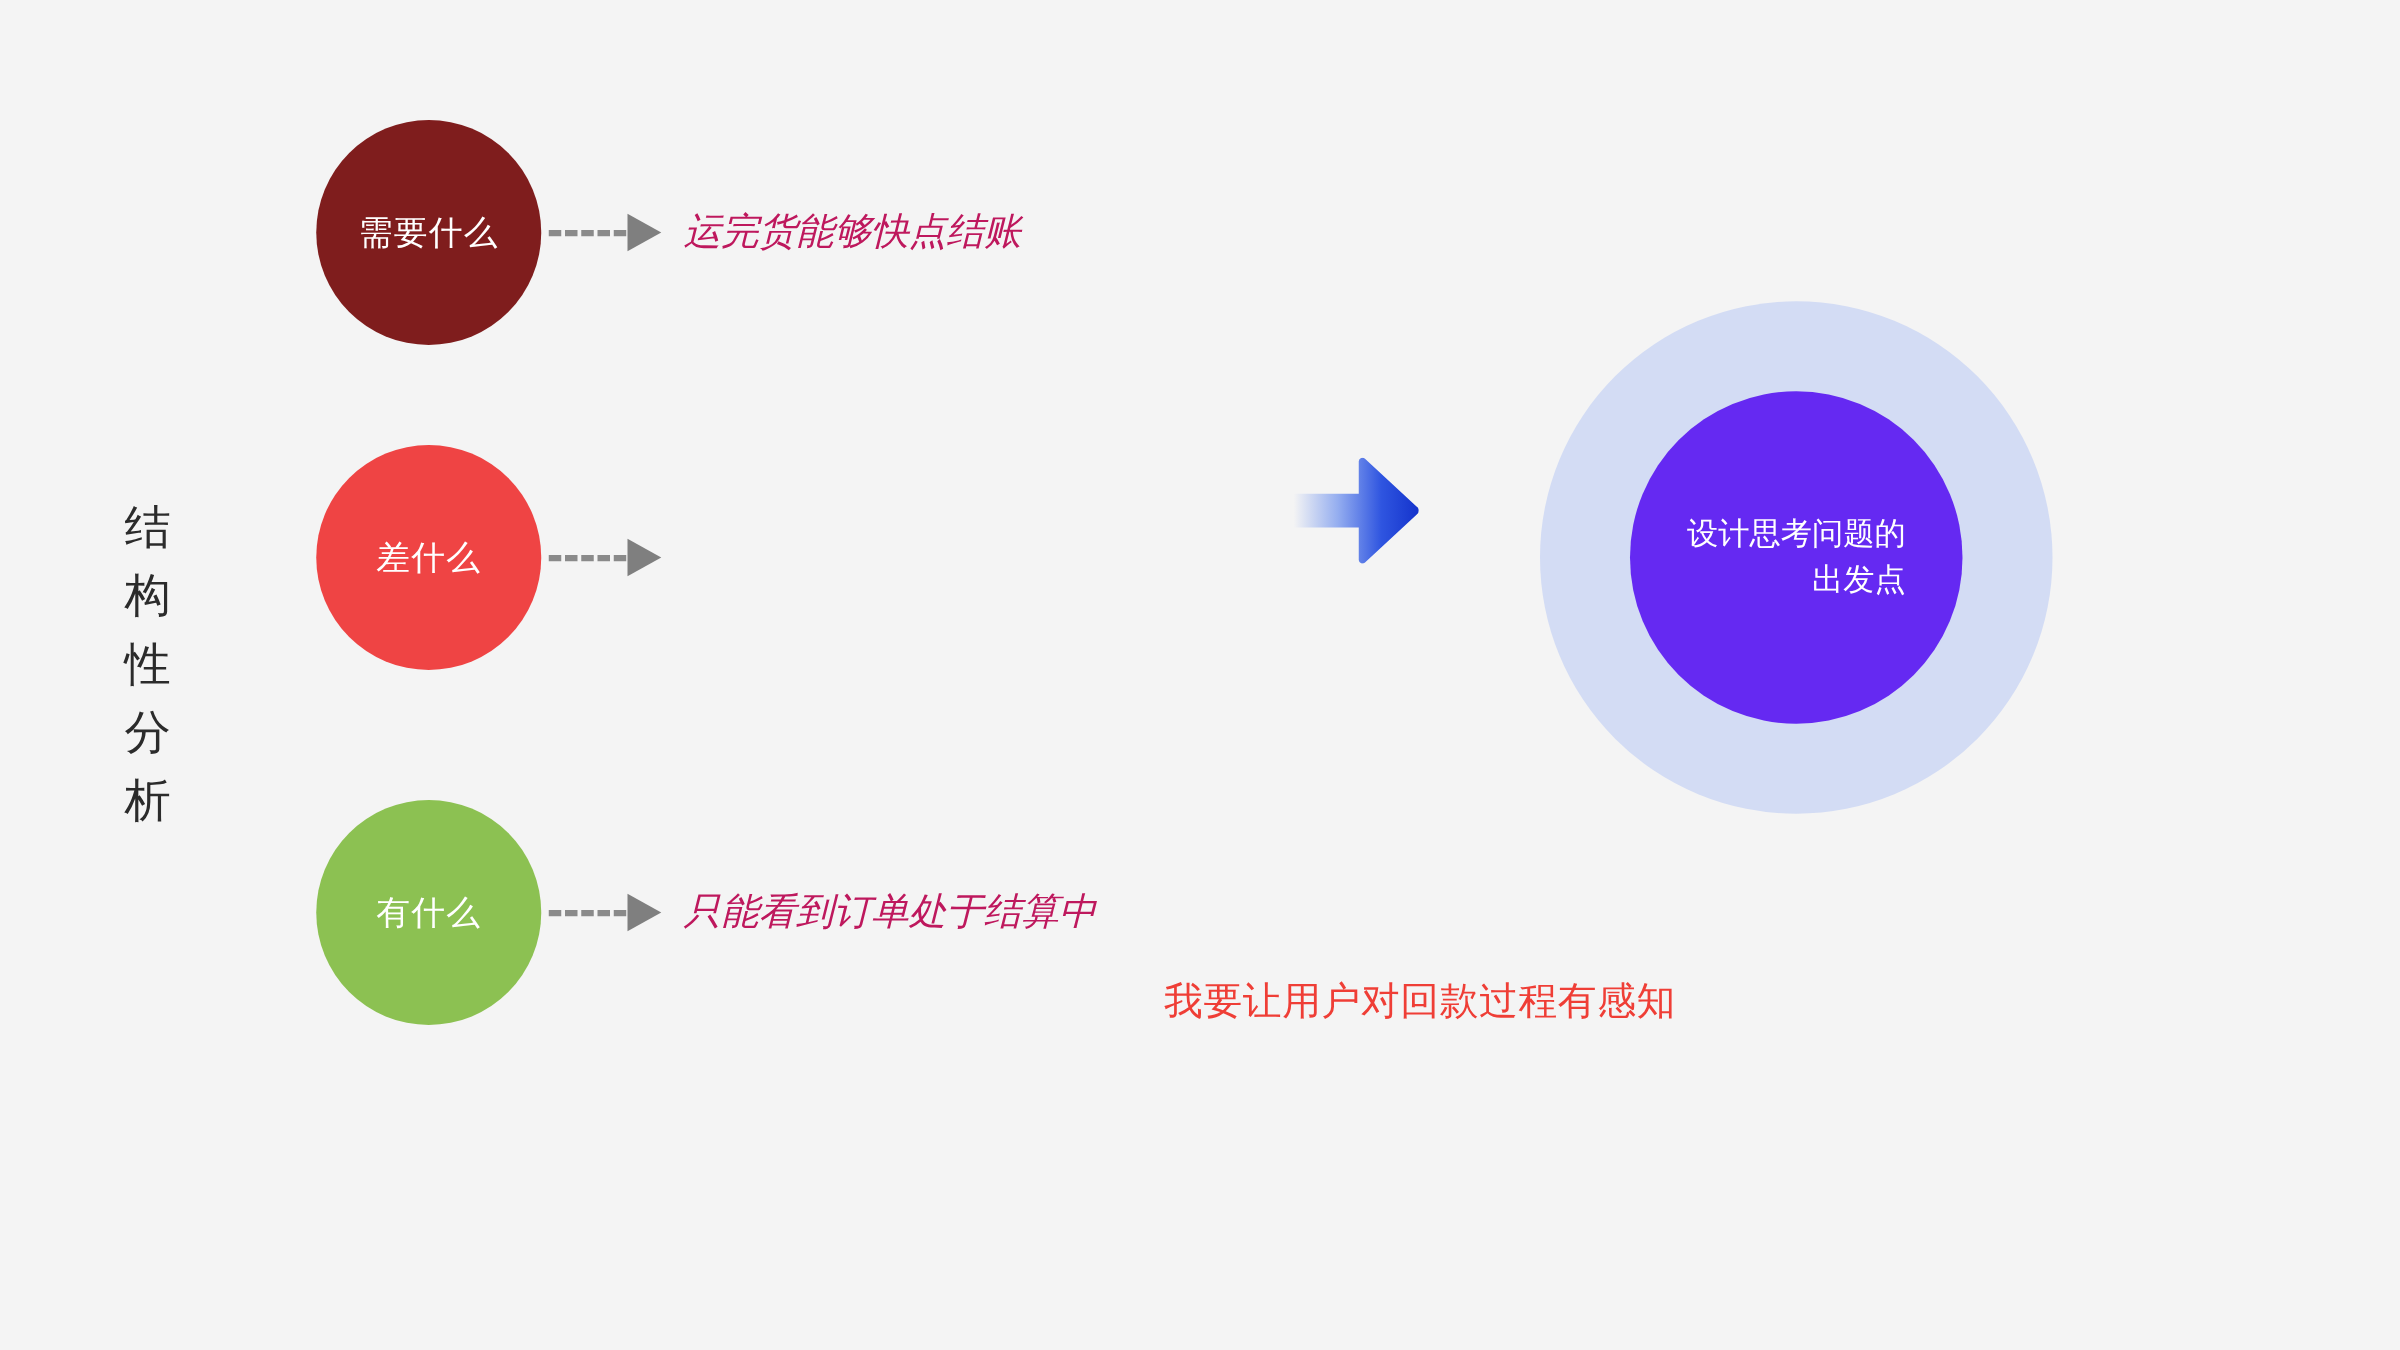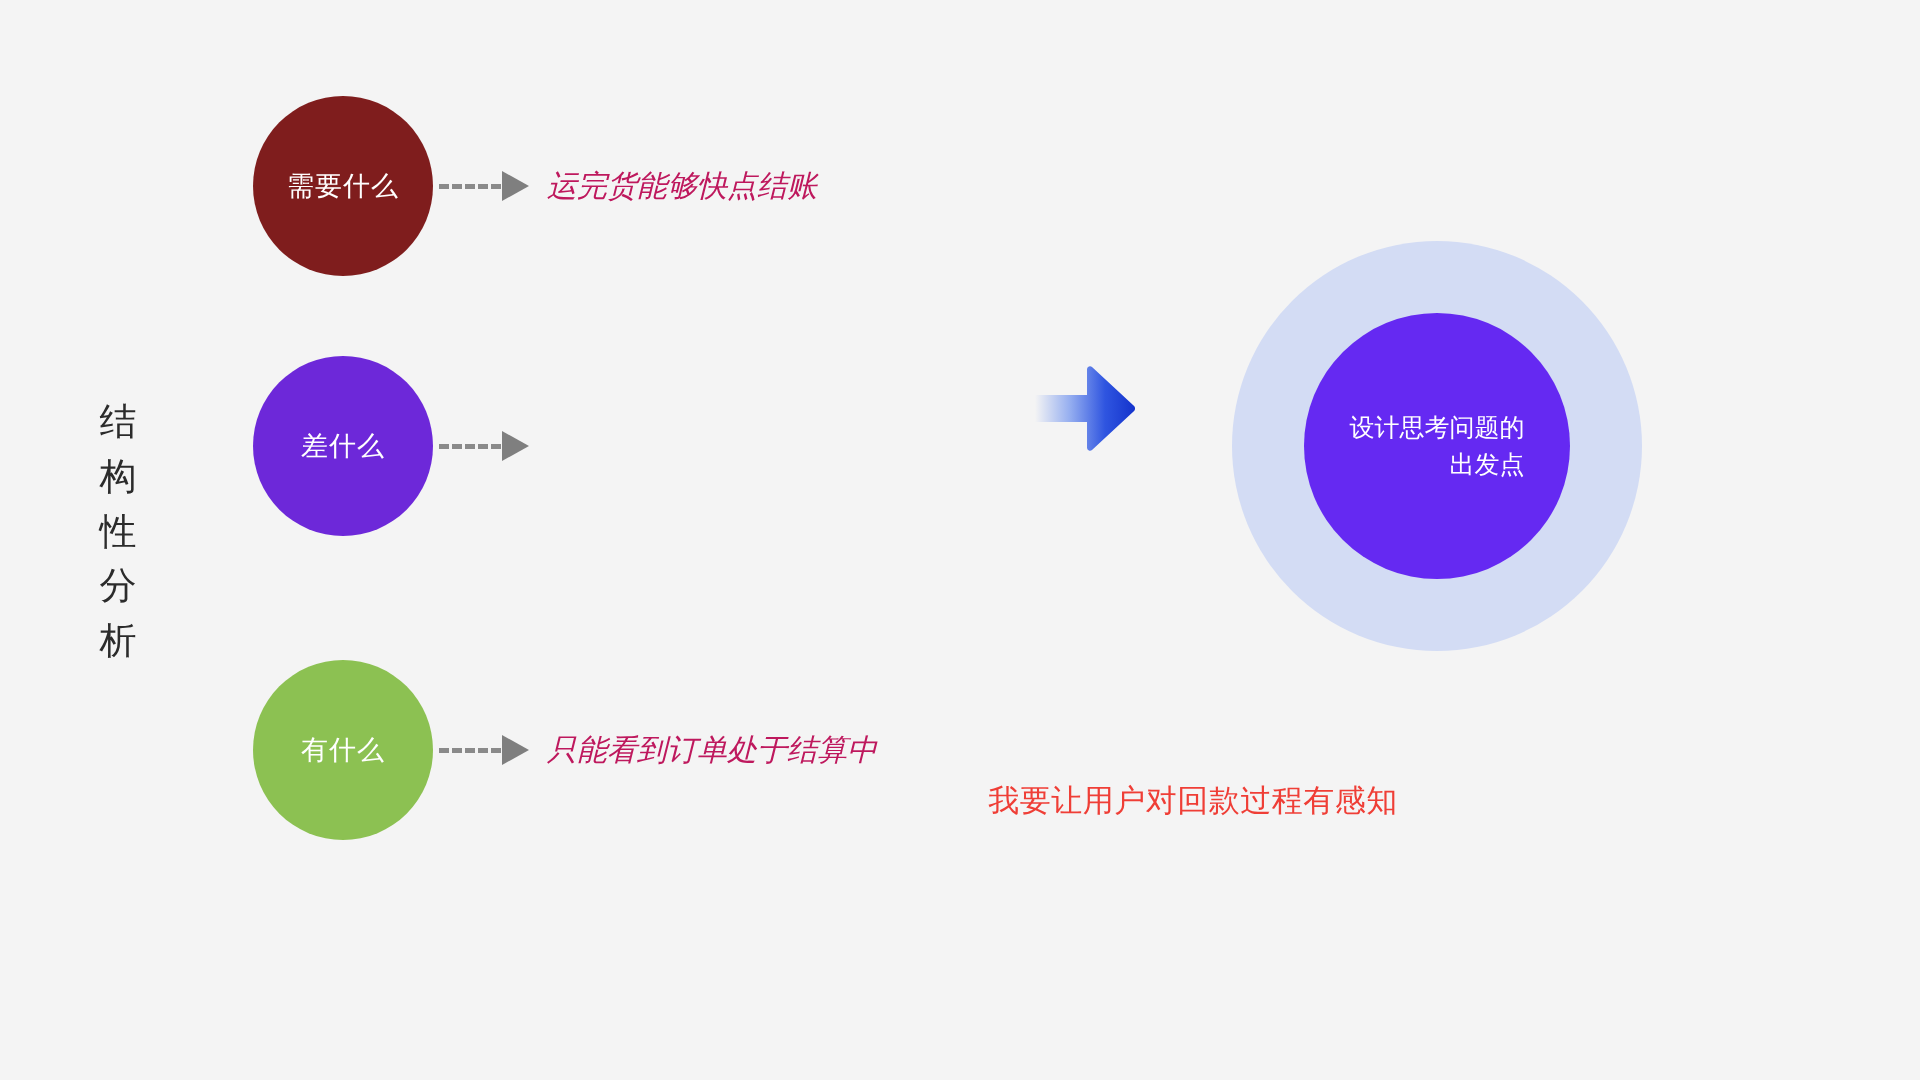--- a/index.html
+++ b/index.html
@@ -43,38 +43,38 @@
   }
 
   
   .row {
     position: absolute;
     display: flex;
     align-items: center;
   }
   .row-1 { left: 253px; top: 96px; }
   .row-2 { left: 253px; top: 356px; }
-  .row-3 { left: 253px; top: 660px; }
+  .row-3 { left: 253px; top: 640px; }
 
   .bubble {
     width: 180px;
     height: 180px;
     border-radius: 50%;
     flex: 0 0 180px;
     display: flex;
     align-items: center;
     justify-content: center;
     color: #ffffff;
     font-size: 27px;
     font-weight: 400;
     letter-spacing: 1px;
     box-sizing: border-box;
   }
   .bubble-blue   { background: #7f1d1d; }
-  .bubble-orange { background: #6d28d9; }
+  .bubble-orange { background: #ef4444; }
   .bubble-green  { background: #8cc152; }
 
   
   .connector {
     display: flex;
     align-items: center;
     margin-left: 6px;
     margin-right: 10px;
   }
   .dash-line {
@@ -135,21 +135,21 @@
     font-size: 25px;
     line-height: 1.5;
     white-space: pre-line;
     box-sizing: border-box;
     padding: 0 22px;
   }
 
   
   .conclusion {
     position: absolute;
-    left: 1193px;
+    left: 1136px;
     top: 780px;
     transform: translateX(-50%);
     color: #ef3e36;
     font-size: 31px;
     letter-spacing: 0.5px;
     white-space: nowrap;
   }
 </style>
 </head>
 <body>

